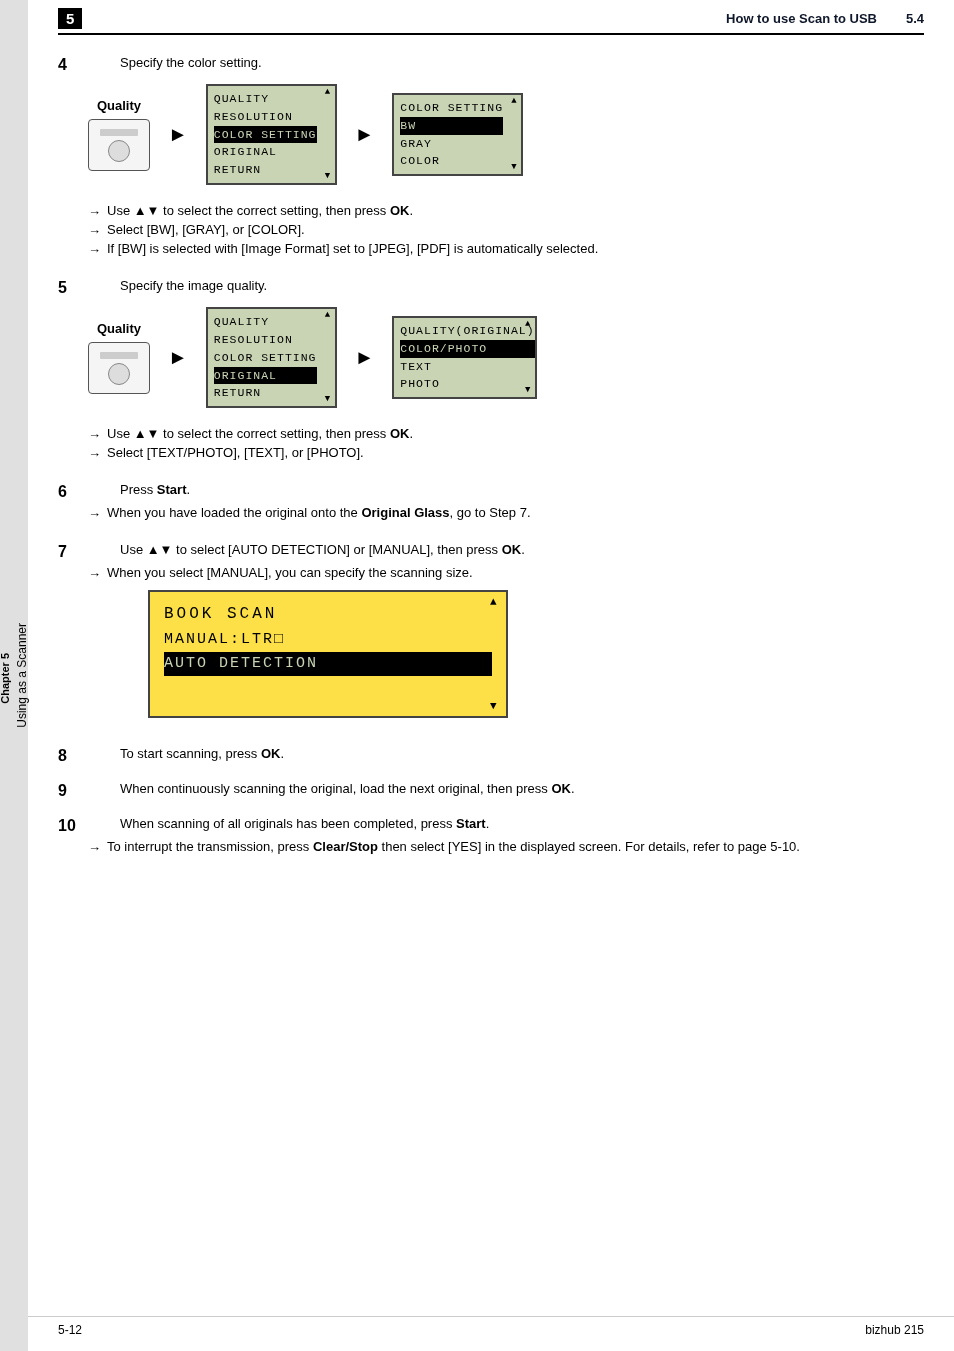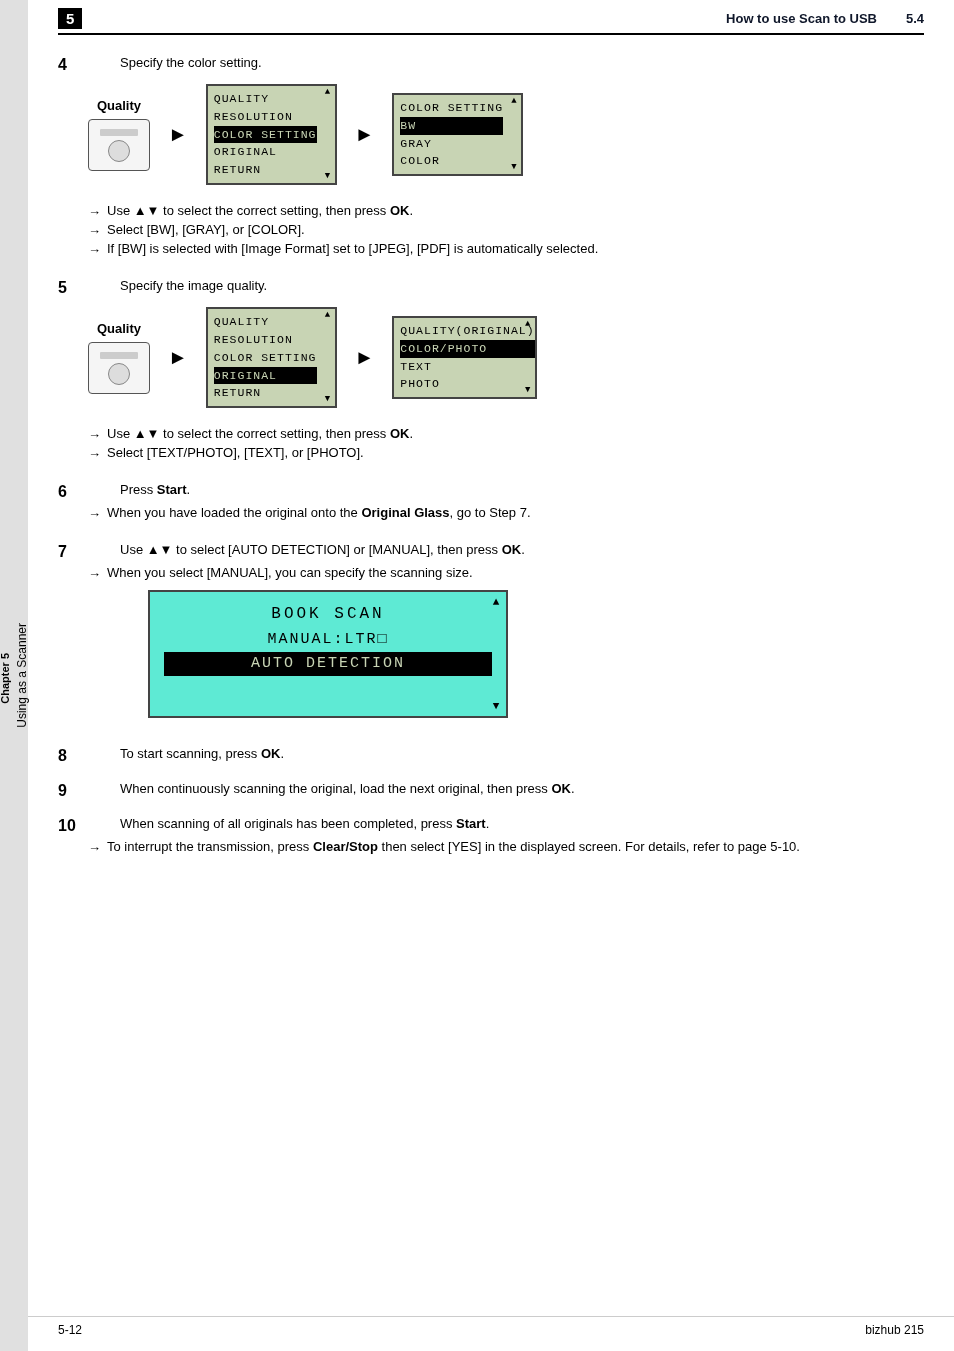--- a/index.html
+++ b/index.html
@@ -203,27 +203,26 @@
     }
     .scroll-arrow {
       font-size: 9px;
       color: #000;
       line-height: 1;
     }
 
     
     .lcd-large {
       border: 2px solid #444;
-      background: #5eead4;
+      background: #fde047;
       font-family: 'Courier New', monospace;
       padding: 10px 14px;
       width: 360px;
       margin: 16px auto;
       position: relative;
-      text-align: center;
     }
     .lcd-large .lcd-title {
       font-size: 16px;
       letter-spacing: 3px;
       font-weight: normal;
       line-height: 1.6;
     }
     .lcd-large .lcd-item {
       font-size: 15px;
       letter-spacing: 2px;

